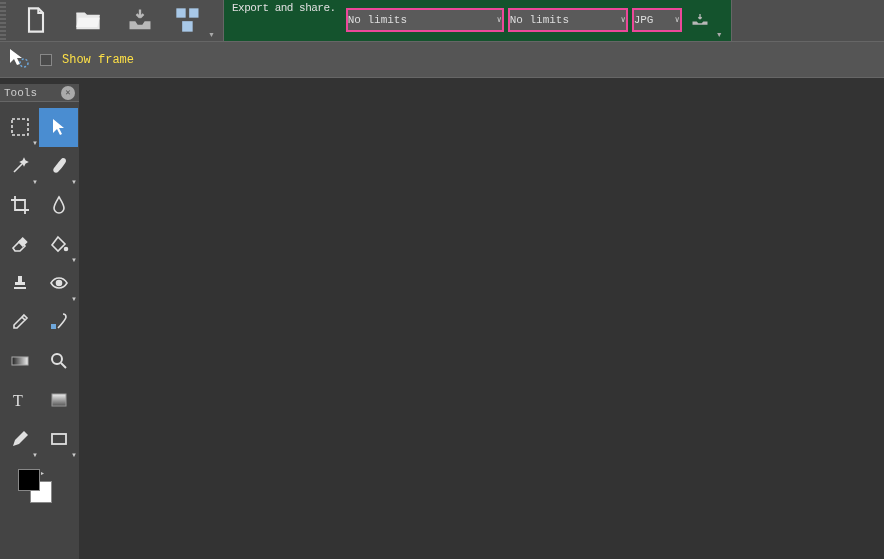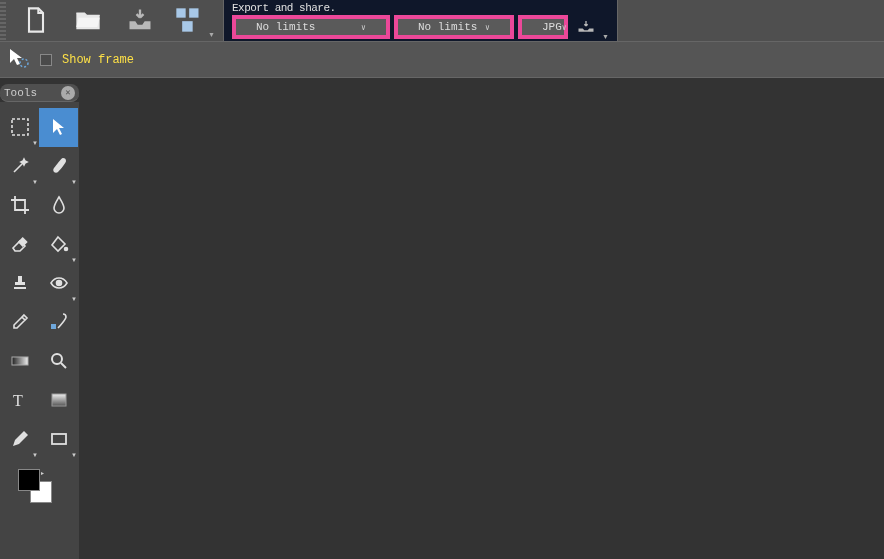--- a/index.html
+++ b/index.html
@@ -31,43 +31,42 @@
     cursor: pointer;
   }
   .tb-btn svg { width: 28px; height: 28px; }
   .tb-dropdown-tri {
     font-size: 7px; color: #aaa; align-self: flex-end; margin-bottom: 3px; margin-left: -2px;
   }
 
   
   .export-panel {
     flex: 0 0 auto;
-    background: #0f172a;
+    background: #14532d;
     border-left: 1px solid #666;
     border-right: 1px solid #666;
     padding: 2px 8px 4px 8px;
     height: 100%;
     display: flex;
-    flex-direction: column;
-    gap: 1px;
+    gap: 10px;
     margin-left: 8px;
   }
   .export-title {
     font-family: "Courier New", monospace;
     color: #e0e0e0;
     font-size: 11px;
     letter-spacing: -0.5px;
   }
   .export-row { display: flex; gap: 4px; align-items: center; }
   .select-box {
     background: #5a5a5a;
-    border: 4px solid #ec4899;
+    border: 2px solid #ec4899;
     height: 24px;
     display: flex; align-items: center; justify-content: space-between;
-    padding: 0 20px;
+    padding: 0 0;
     font-family: "Courier New", monospace;
     color: #ddd;
     font-size: 11px;
   }
   .select-box .chev { font-size: 8px; color: #ccc; }
   .sel-wide { width: 158px; }
   .sel-wide2 { width: 120px; }
   .sel-small { width: 50px; }
   .cloud-btn {
     width: 28px; height: 18px;
@@ -101,21 +100,20 @@
     position: absolute;
     left: 0; top: 84px;
     height: 18px; width: 79px;
     background: #4f4f4f;
     display: flex; align-items: center; justify-content: space-between;
     padding: 0 4px;
     color: #ccc;
     font-family: "Courier New", monospace;
     font-size: 11px;
     border-bottom: 1px solid #666;
-    border-radius: 8px;
   }
   .close-circle {
     width: 14px; height: 14px; border-radius: 50%;
     background: #aaa; color: #555;
     display: flex; align-items: center; justify-content: center;
     font-size: 9px; font-weight: bold;
     cursor: pointer;
   }
 
   .tools-panel {

